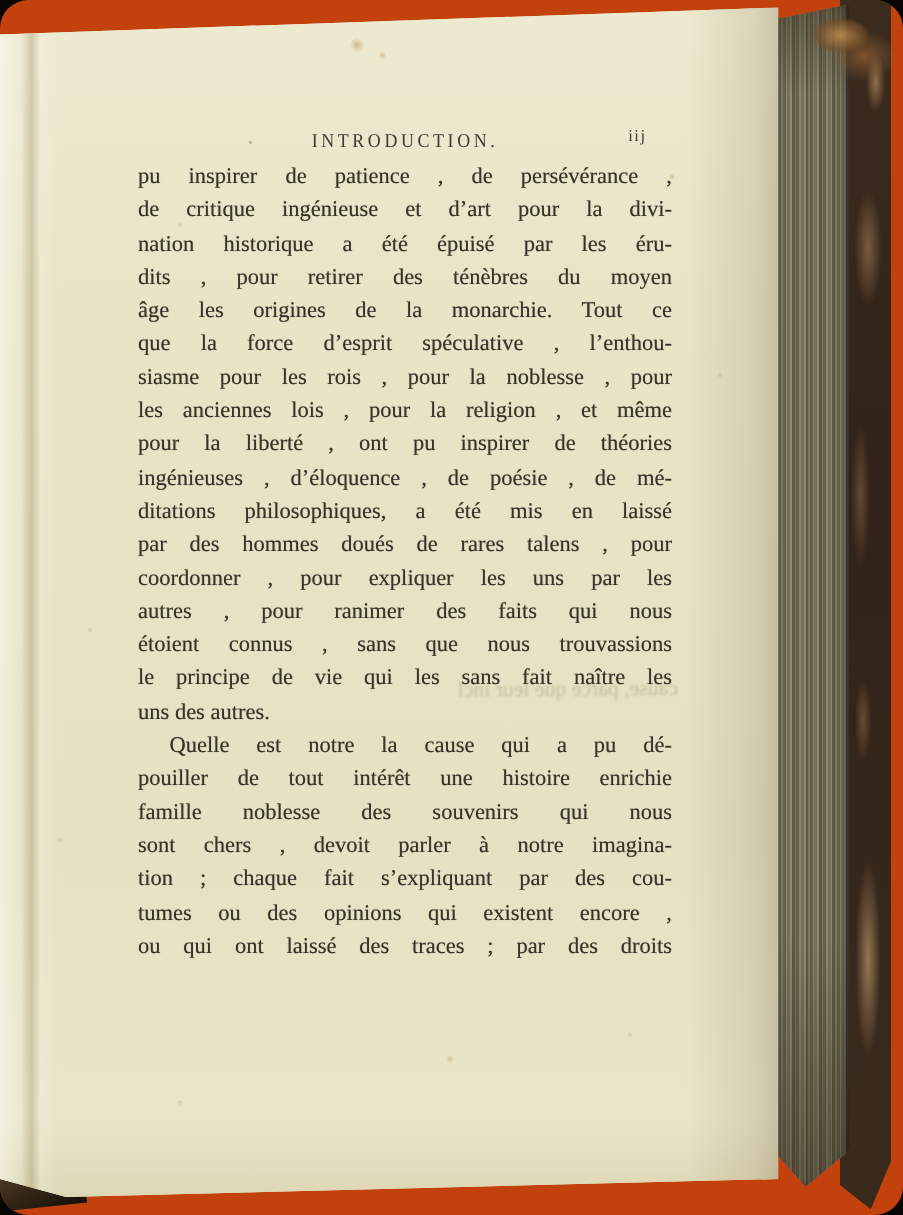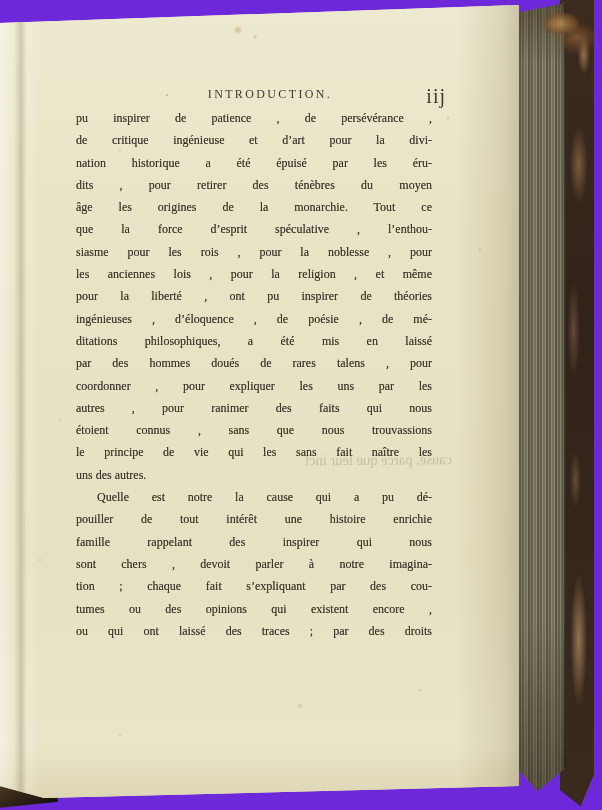--- a/index.html
+++ b/index.html
@@ -1,19 +1,20 @@
 <!DOCTYPE html>
 <html><head>
 <meta charset="utf-8">
 <style>
   html,body{margin:0;padding:0;background:#070605;}
   .photo{
     position:relative;width:602px;height:810px;overflow:hidden;
-    background:#6d28d9;
+    background:#c2410c;
     font-family:"Liberation Serif","DejaVu Serif",serif;
+    border-radius:19px;
   }
   
   .cover-edge{
     position:absolute;left:560px;top:0;width:34px;height:806px;
     background-color:#33241a;
     background-image:
       radial-gradient(ellipse 9px 28px at 70% 55px,  rgba(175,135,90,.75),transparent 70%),
       radial-gradient(ellipse 13px 55px at 55% 165px,rgba(160,120,80,.65),transparent 70%),
       radial-gradient(ellipse 9px 70px at 40% 330px, rgba(140,105,70,.55),transparent 70%),
       radial-gradient(ellipse 12px 95px at 55% 640px,rgba(190,150,105,.7),transparent 70%),
@@ -72,26 +73,26 @@
   .header{
     position:absolute;left:92px;top:86px;width:356px;height:18px;
     color:#3c3a30;
   }
   .header .title{
     display:block;text-align:center;
     font-size:13px;letter-spacing:2.6px;word-spacing:2px;
     transform:scaleX(.92);transform-origin:center;
   }
   .header .folio{
-    position:absolute;right:2px;top:-1px;
-    font-size:20px;letter-spacing:1px;color:#3c3a30;
+    position:absolute;right:17px;top:-1px;
+    font-size:11px;letter-spacing:1px;color:#3c3a30;
   }
   .textblock{
-    position:absolute;left:76px;top:107px;width:356px;
-    font-size:12px;line-height:22.3px;color:#363428;
+    position:absolute;left:92px;top:107px;width:356px;
+    font-size:15px;line-height:22.3px;color:#363428;
     text-shadow:0 0 .5px rgba(54,52,40,.55);
   }
   .para{margin:0;}
   .line{
     text-align:justify;text-align-last:justify;
     height:22.3px;white-space:normal;
   }
   .line.flush{text-align-last:left;}
   .para.indent .line:first-child{text-indent:21px;}
   .showthrough{
@@ -134,21 +135,21 @@
           <div class="line">par des hommes doués de rares talens&nbsp;, pour</div>
           <div class="line">coordonner&nbsp;, pour expliquer les uns par les</div>
           <div class="line">autres&nbsp;, pour ranimer des faits qui nous</div>
           <div class="line">étoient connus&nbsp;, sans que nous trouvassions</div>
           <div class="line">le principe de vie qui les sans fait naître les</div>
           <div class="line flush">uns des autres.</div>
         </div>
         <div class="para indent">
           <div class="line">Quelle est notre la cause qui a pu dé-</div>
           <div class="line">pouiller de tout intérêt une histoire enrichie</div>
-          <div class="line">famille rappelant des inspirer qui nous</div>
+          <div class="line">famille noblesse des souvenirs qui nous</div>
           <div class="line">sont chers&nbsp;, devoit parler à notre imagina-</div>
           <div class="line">tion&nbsp;; chaque fait s’expliquant par des cou-</div>
           <div class="line">tumes ou des opinions qui existent encore&nbsp;,</div>
           <div class="line">ou qui ont laissé des traces&nbsp;; par des droits</div>
         </div>
       </div>
 
     <div class="showthrough">cause, parce que leur incl</div>
   </div>
 </div>

